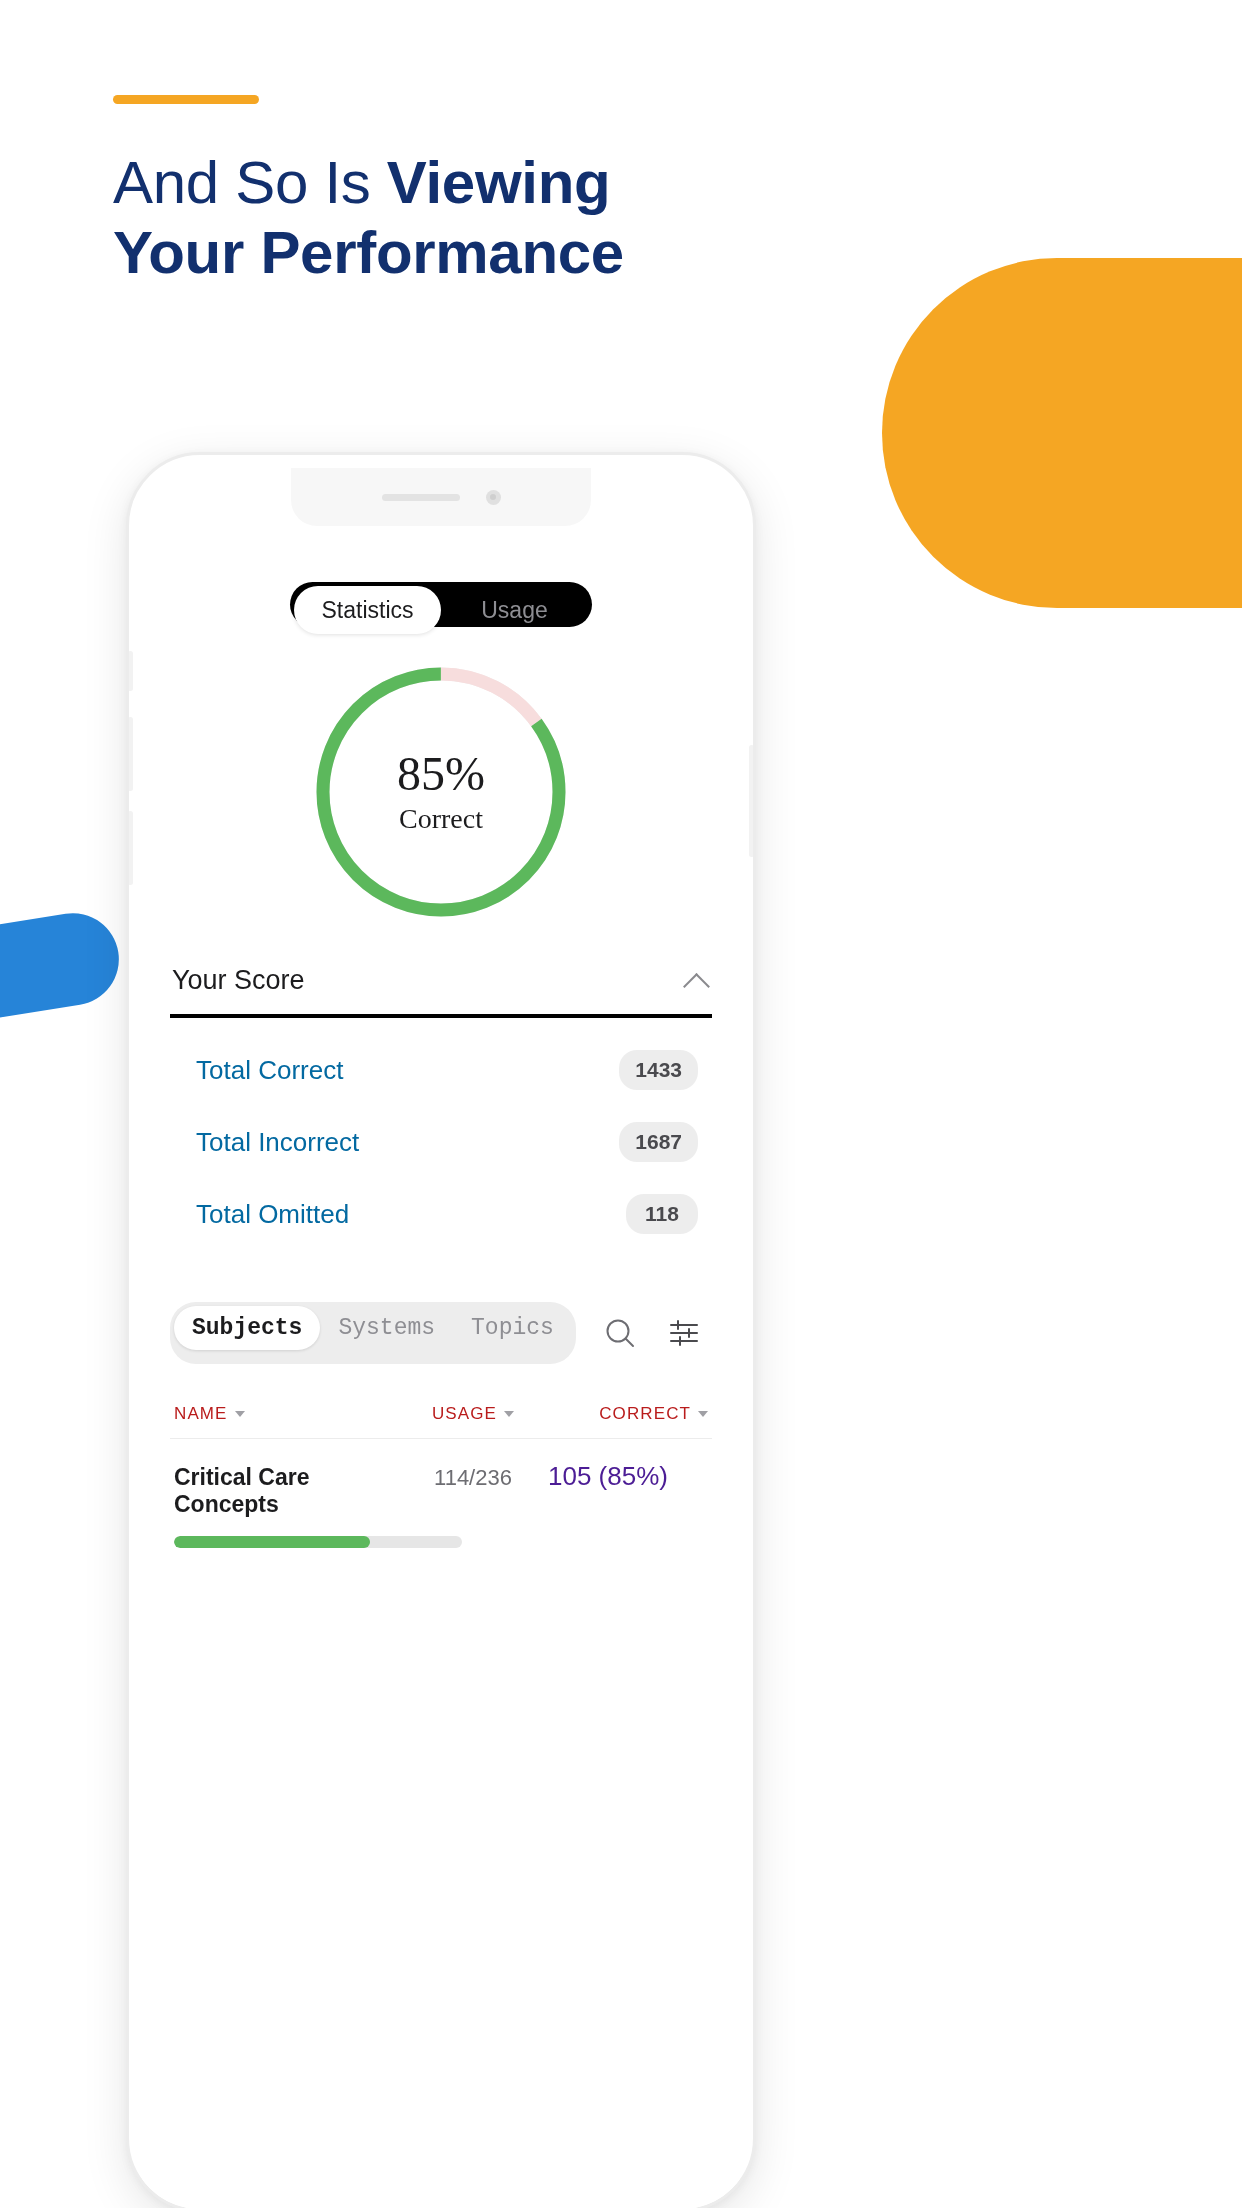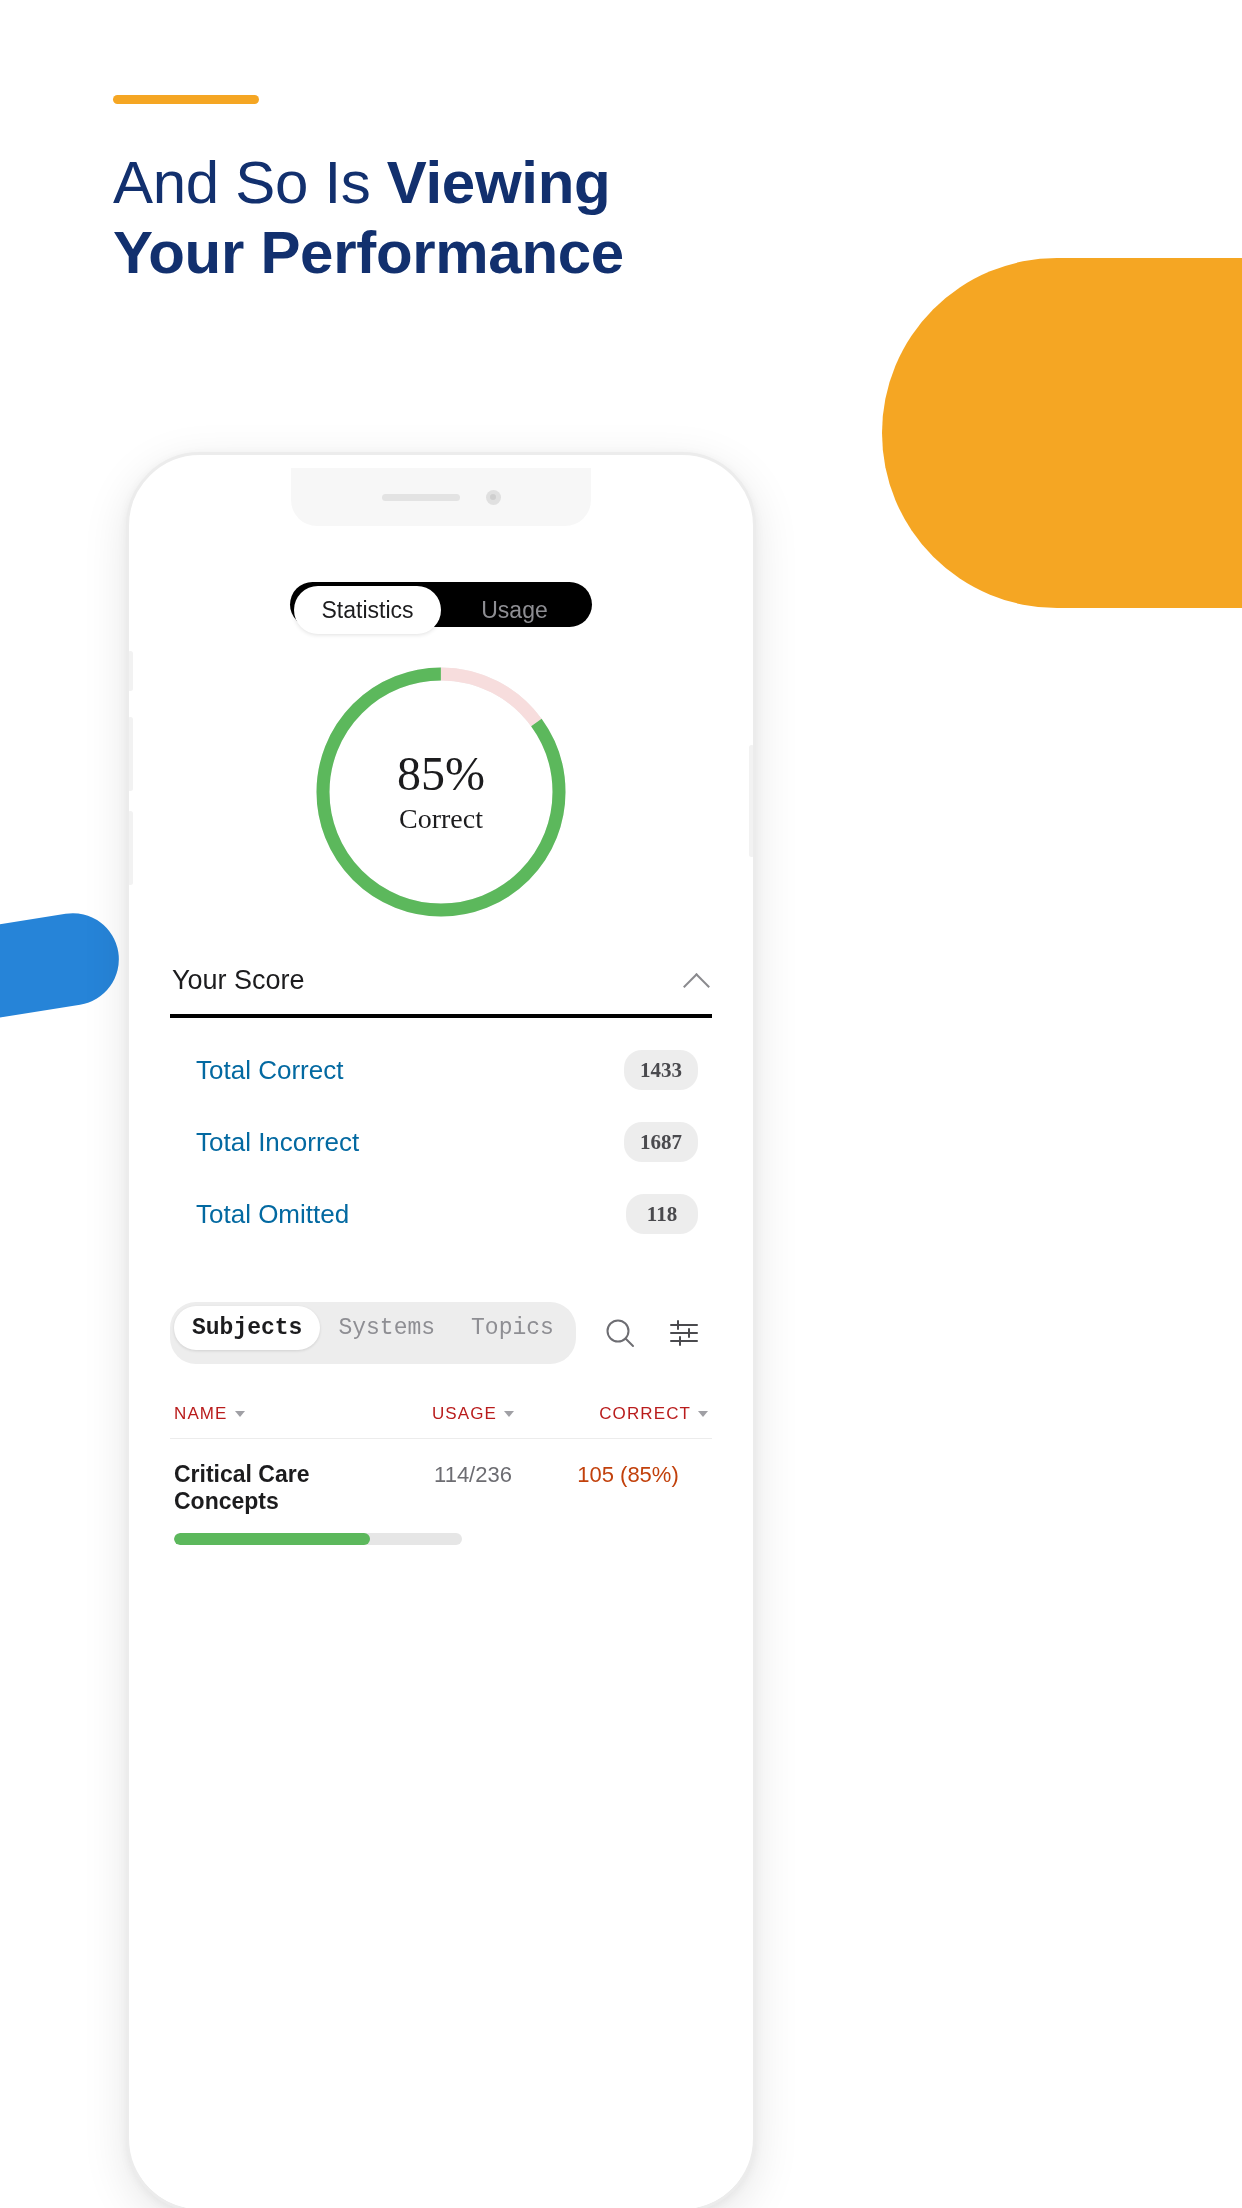--- a/index.html
+++ b/index.html
@@ -201,21 +201,20 @@
   .badge{
     background:#ededed;
     border-radius:18px;
     min-width:72px;
     height:40px;
     display:flex;align-items:center;justify-content:center;
     padding:0 16px;
     font-size:21px;
     font-weight:700;
     color:#4a4a4e;
-    font-family:Liberation Serif, serif;
   }
 
   
   .subfilter-row{
     margin:52px 28px 0;
     display:flex;
     align-items:center;
     gap:0;
   }
   .subfilter{
@@ -278,22 +277,22 @@
     flex:1;
     font-size:23px;
     font-weight:700;
     color:#1c1c1e;
   }
   .td-usage{
     width:150px; text-align:center;
     font-size:22px; color:#6d6d72;
   }
   .td-correct{
-    width:160px; text-align:center;
-    font-size:22px; color:#c2410c;
+    width:160px; text-align:left;
+    font-size:26px; color:#4c1d95;
   }
   .progress{
     margin-top:18px;
     width:288px; height:12px;
     background:#e6e6e6;
     border-radius:6px;
     overflow:hidden;
   }
   .progress-fill{
     height:100%;

